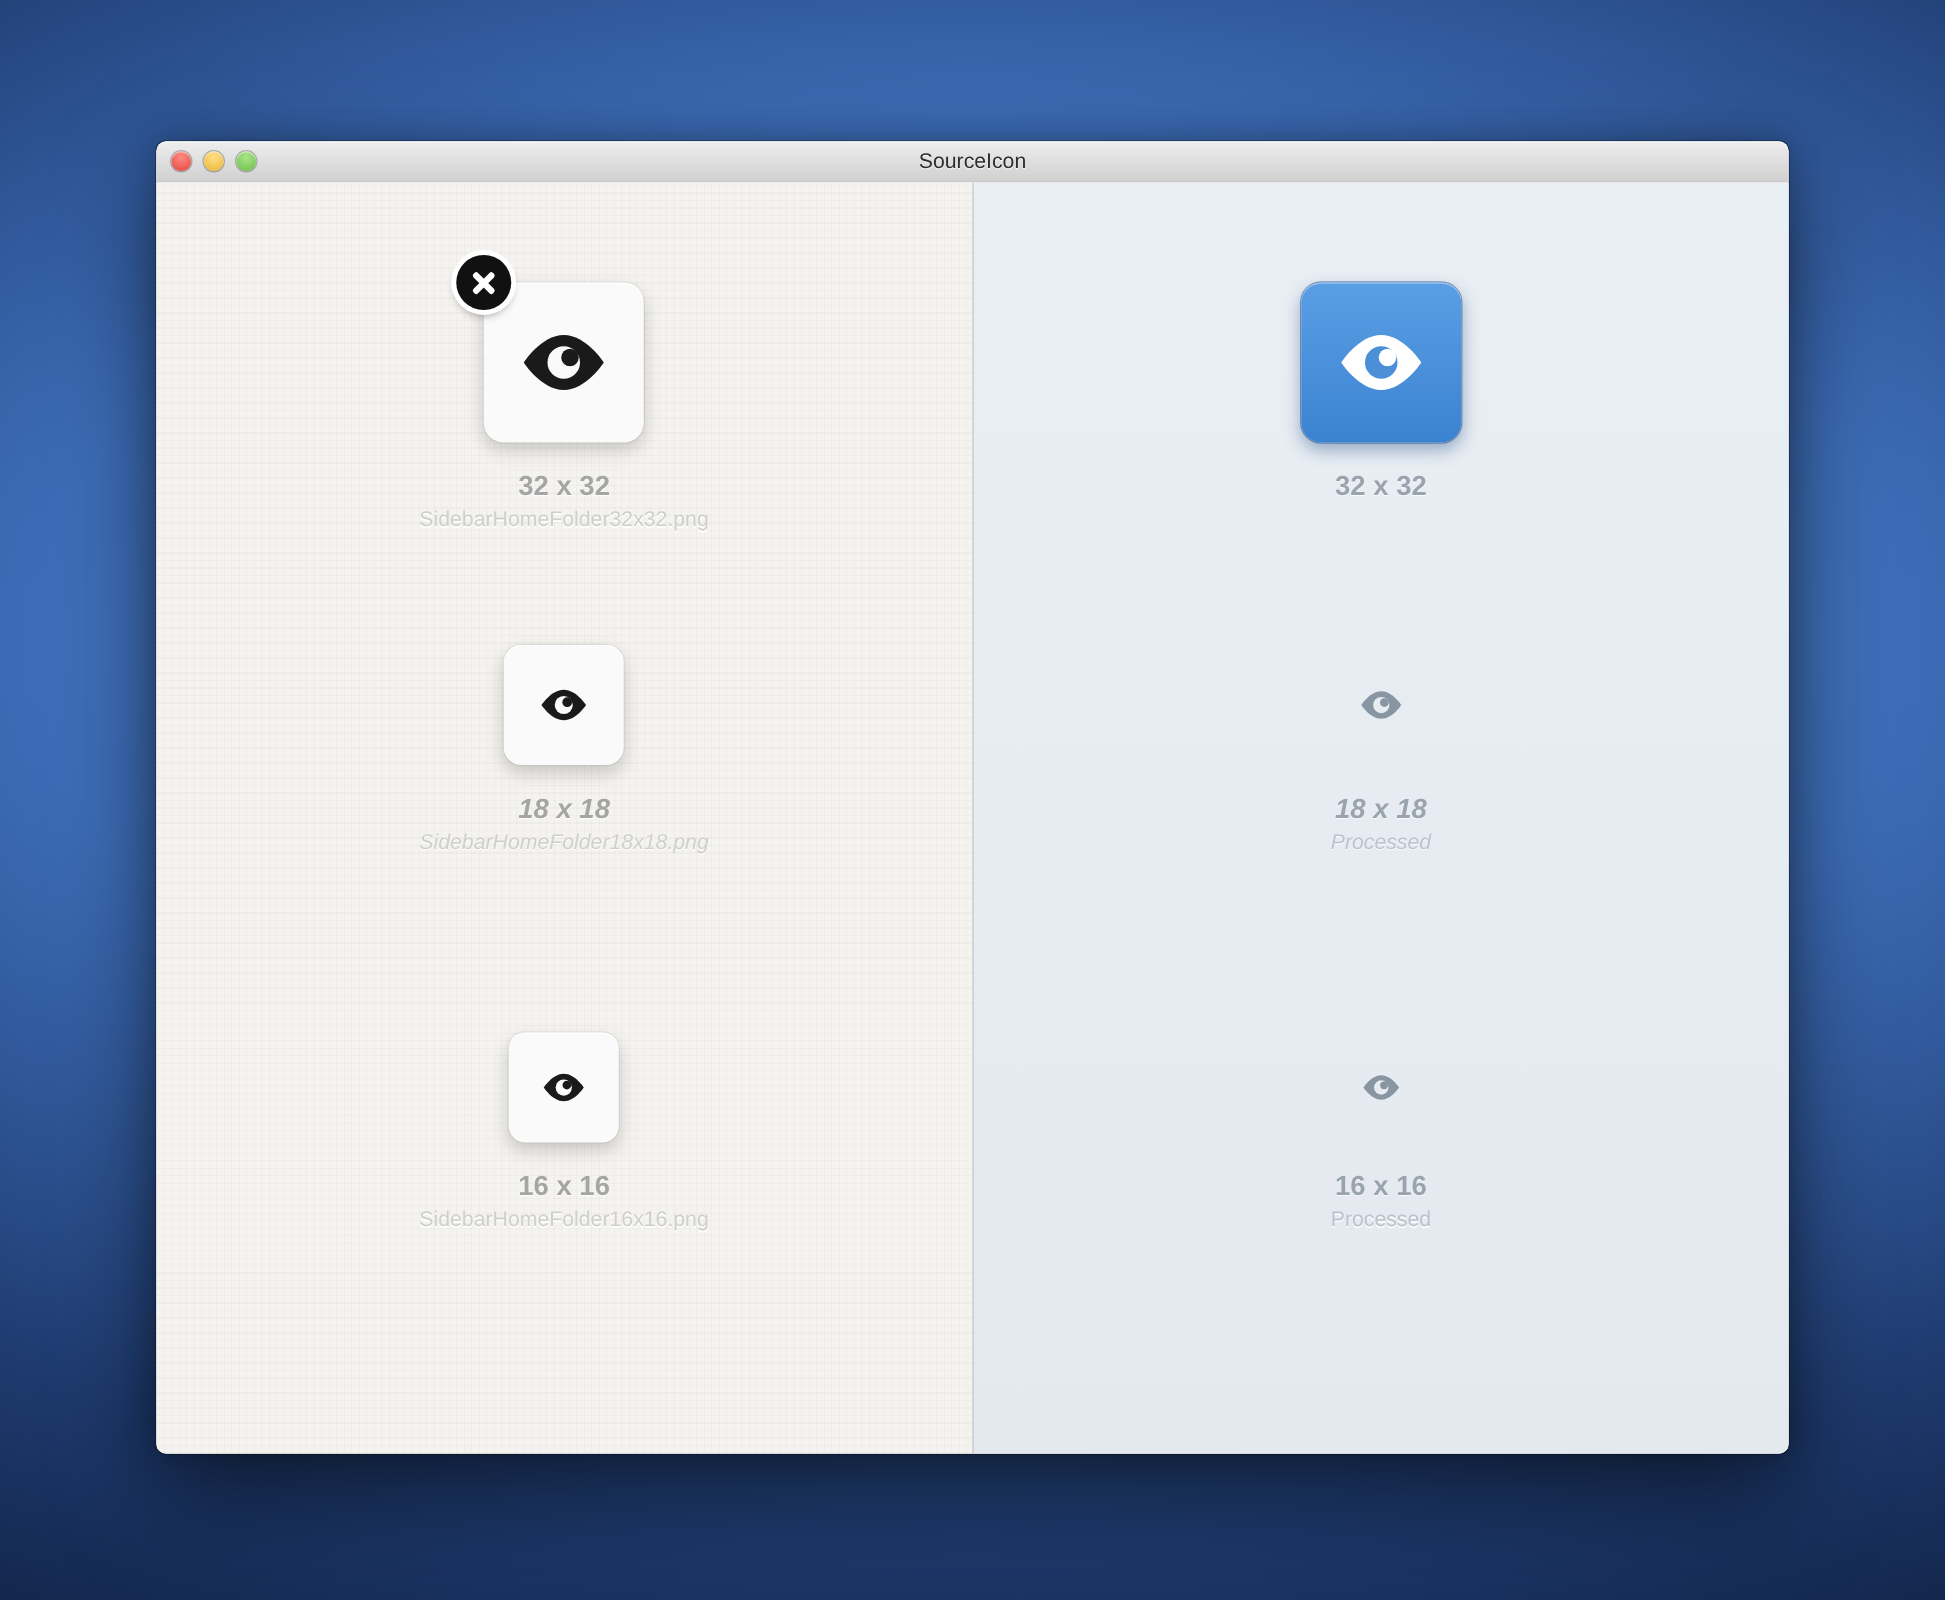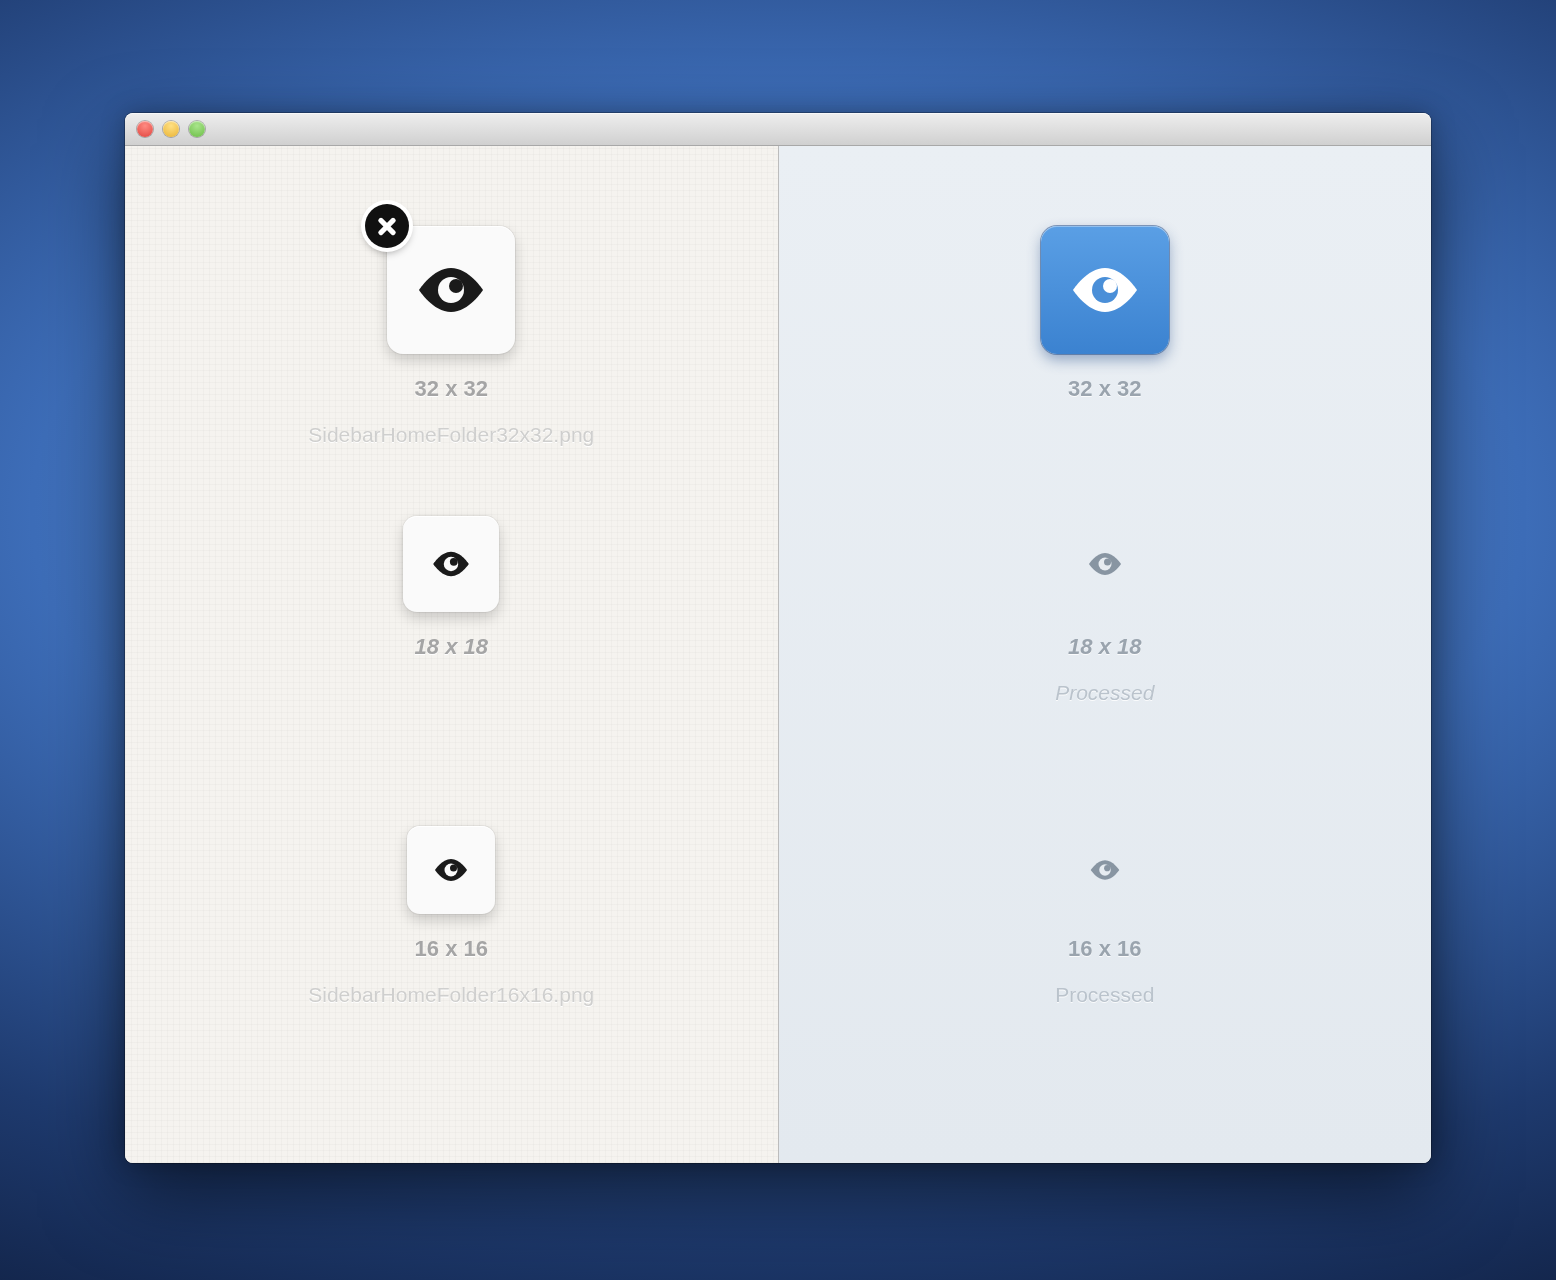--- a/index.html
+++ b/index.html
@@ -84,38 +84,39 @@
     display:flex;align-items:center;justify-content:center;
   }
   .removeBadge::before,.removeBadge::after{
     content:"";position:absolute;width:22px;height:5px;background:#fff;border-radius:2px;
   }
   .removeBadge::before{transform:rotate(45deg);}
   .removeBadge::after{transform:rotate(-45deg);}
 
   
   .size{margin-top:22px;font-size:22px;font-weight:600;color:#a5a5a5;text-shadow:0 1px 0 #fff;}
-  .file{margin-top:21px;font-size:21px;color:#cfcfce;text-shadow:0 1px 0 #fff;}
+  .file{margin-top:4px;font-size:17px;color:#cfcfce;text-shadow:0 1px 0 #fff;}
   .pane.right .size{color:#9aa4ae;text-shadow:0 1px 0 rgba(255,255,255,0.8);}
   .pane.right .file{color:#bac3cc;text-shadow:0 1px 0 rgba(255,255,255,0.8);}
 
   
   .bareEye{display:flex;align-items:center;justify-content:center;height:96px;}
   .bareEye.sm{height:88px;}
 </style>
 </head>
 <body>
 
 <div class="window">
   <div class="titlebar">
     <div class="traffic">
       <div class="tl red"></div>
       <div class="tl yel"></div>
       <div class="tl grn"></div>
     </div>
+    <div class="titletext">SourceIcon</div>
   </div>
 
   <div class="content">
 
     <div class="pane left">
 
       <div class="row row1">
         <div class="tile lg">
           <div class="removeBadge"></div>
           <div class="eye">
@@ -134,20 +135,21 @@
         <div class="tile md">
           <div class="eye">
             <svg width="40" height="26" viewBox="0 0 72 44">
               <path d="M36 0 C18 0 4 22 4 22 S18 44 36 44 68 22 68 22 54 0 36 0 Z" fill="#1a1a1a"></path>
               <circle cx="36" cy="22" r="13" fill="#fafafa"></circle>
               <circle cx="41" cy="18" r="7" fill="#1a1a1a"></circle>
             </svg>
           </div>
         </div>
         <div class="size">18 x 18</div>
+        <div class="file">SidebarHomeFolder18x18.png</div>
       </div>
 
       <div class="row row3">
         <div class="tile sm">
           <div class="eye">
             <svg width="36" height="24" viewBox="0 0 72 44">
               <path d="M36 0 C18 0 4 22 4 22 S18 44 36 44 68 22 68 22 54 0 36 0 Z" fill="#1a1a1a"></path>
               <circle cx="36" cy="22" r="13" fill="#fafafa"></circle>
               <circle cx="41" cy="18" r="7" fill="#1a1a1a"></circle>
             </svg>

